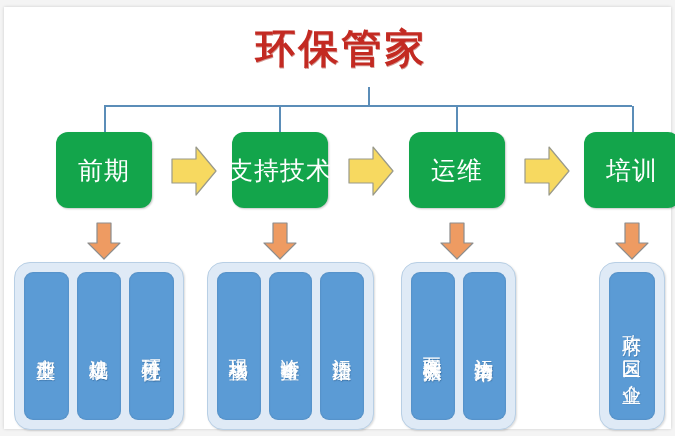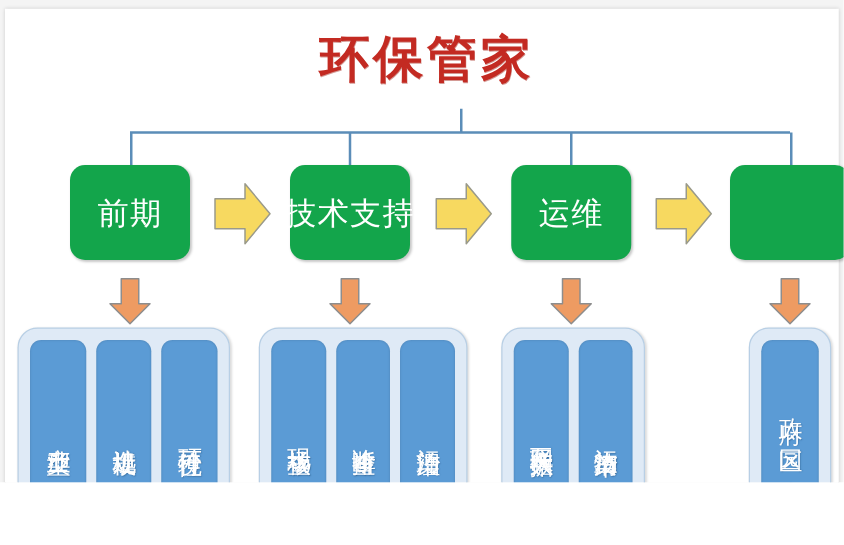--- a/index.html
+++ b/index.html
@@ -7,21 +7,21 @@
     margin: 0;
     padding: 0;
     background: #ffffff;
   }
   body {
     font-family: "DejaVu Sans", "Liberation Sans", sans-serif;
   }
   #canvas {
     position: relative;
     width: 675px;
-    height: 386px;
+    height: 436px;
     background: #f4f4f4;
     overflow: hidden;
   }
   .card {
     position: absolute;
     left: 4px;
     top: 7px;
     width: 667px;
     height: 422px;
     background: #ffffff;
@@ -159,27 +159,28 @@
     <div class="conn conn-bar"></div>
     <div class="conn conn-drop" style="left:100px;"></div>
     <div class="conn conn-drop" style="left:275px;"></div>
     <div class="conn conn-drop" style="left:452px;"></div>
     <div class="conn conn-drop" style="left:628px;"></div>
 
     <div class="stage" style="left:52px;">
       <div class="stage-line">前期</div>
     </div>
     <div class="stage" style="left:228px;">
+      <div class="stage-line">支持</div>
       <div class="stage-line">技术</div>
-      <div class="stage-line">支持</div>
     </div>
     <div class="stage" style="left:405px;">
       <div class="stage-line">运维</div>
     </div>
     <div class="stage" style="left:580px;">
+      <div class="stage-line">培训</div>
     </div>
 
     <div class="chev" style="left:166px;">
       <svg width="48" height="52" viewBox="0 0 48 52">
         <polygon points="2,14 26,14 26,2 46,26 26,50 26,38 2,38" fill="#f7d960" stroke="#9a9a8a" stroke-width="1.2" stroke-linejoin="round"></polygon>
       </svg>
     </div>
     <div class="chev" style="left:343px;">
       <svg width="48" height="52" viewBox="0 0 48 52">
         <polygon points="2,14 26,14 26,2 46,26 26,50 26,38 2,38" fill="#f7d960" stroke="#9a9a8a" stroke-width="1.2" stroke-linejoin="round"></polygon>

